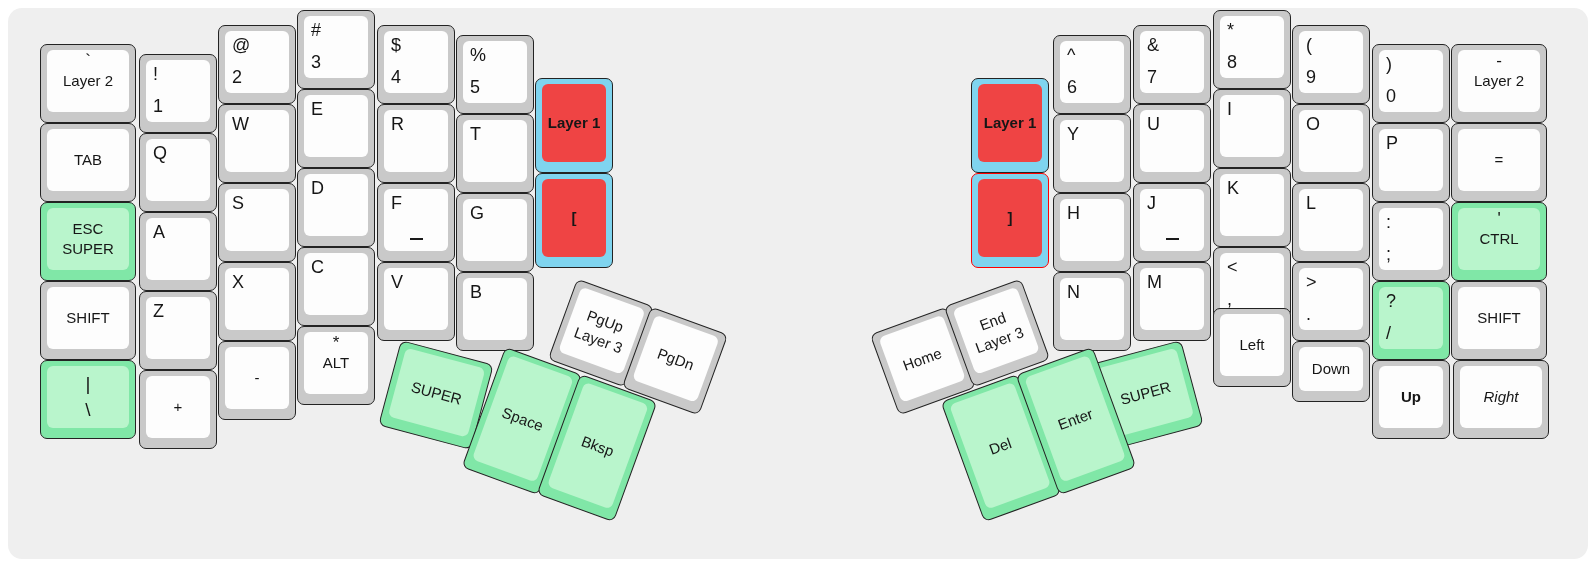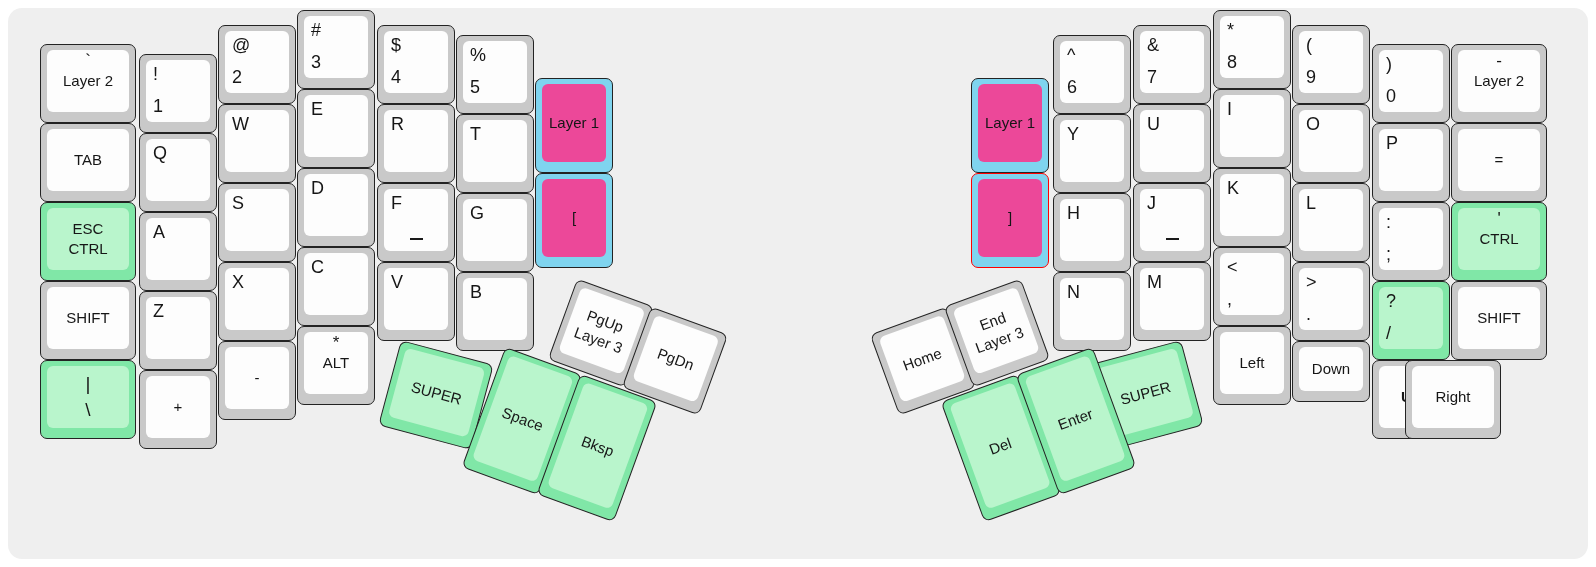--- a/index.html
+++ b/index.html
@@ -41,21 +41,21 @@
     top: 5px;
     bottom: 10px;
     box-sizing: border-box;
     border-radius: 6px;
     background: #fdfdfd;
     display: flex;
     flex-direction: column;
   }
   
   .key.blue { background: #7fd4ef; }
-  .key.blue .cap { background: #ec4899; }
+  .key.blue .cap { background: #ef4444; font-weight: bold; }
   .key.green { background: #80e7a7; }
   .key.green .cap { background: #b9f5cc; }
 
   .key.sel { border-color: #ff0000; }
 
   
   .lbl {
     position: absolute;
     color: #161616;
     line-height: 1.02;
@@ -127,21 +127,21 @@
           </div>
         </div>
         <div class="key " style="left: 32px; top: 115px; width: 96px; height: 79px;">
           <div class="cap">
             <div class="lbl ctr">TAB</div>
           </div>
         </div>
         <div class="key green" style="left: 32px; top: 194px; width: 96px; height: 79px;">
           <div class="cap">
             <div class="lbl ctr2">ESC
-CTRL</div>
+SUPER</div>
           </div>
         </div>
         <div class="key " style="left: 32px; top: 273px; width: 96px; height: 79px;">
           <div class="cap">
             <div class="lbl ctr">SHIFT</div>
           </div>
         </div>
         <div class="key green" style="left: 32px; top: 352px; width: 96px; height: 79px;">
           <div class="cap">
             <div class="lbl ctrsym" style="top: 8px;">|</div>
@@ -376,21 +376,21 @@
           <div class="cap">
             <div class="lbl tl">K</div>
           </div>
         </div>
         <div class="key " style="left: 1205px; top: 239px; width: 78px; height: 79px;">
           <div class="cap">
             <div class="lbl tl">&lt;</div>
             <div class="lbl bl">,</div>
           </div>
         </div>
-        <div class="key " style="left: 1205px; top: 318px; width: 78px; height: 79px; padding-left: 8px;">
+        <div class="key " style="left: 1205px; top: 300px; width: 78px; height: 79px; padding-left: 8px;">
           <div class="cap">
             <div class="lbl ctr">Left</div>
           </div>
         </div>
         <div class="key " style="left: 1284px; top: 17px; width: 78px; height: 79px;">
           <div class="cap">
             <div class="lbl tl">(</div>
             <div class="lbl bl">9</div>
           </div>
         </div>
@@ -458,21 +458,21 @@
           <div class="cap">
             <div class="lbl tcw">'</div>
             <div class="lbl ctr">CTRL</div>
           </div>
         </div>
         <div class="key " style="left: 1443px; top: 273px; width: 96px; height: 79px;">
           <div class="cap">
             <div class="lbl ctr">SHIFT</div>
           </div>
         </div>
-        <div class="key " style="left: 1397px; top: 352px; width: 96px; height: 79px;">
+        <div class="key " style="left: 1445px; top: 352px; width: 96px; height: 79px; font-style: italic;">
           <div class="cap">
             <div class="lbl ctr">Right</div>
           </div>
         </div>
         <div class="key green" style="left: 1090px; top: 343px; width: 96px; height: 88px; transform: rotate(-15deg);">
           <div class="cap">
             <div class="lbl ctr">SUPER</div>
           </div>
         </div>
         <div class="key " style="left: 874px; top: 310px; width: 82px; height: 86px; transform: rotate(-20deg);">

